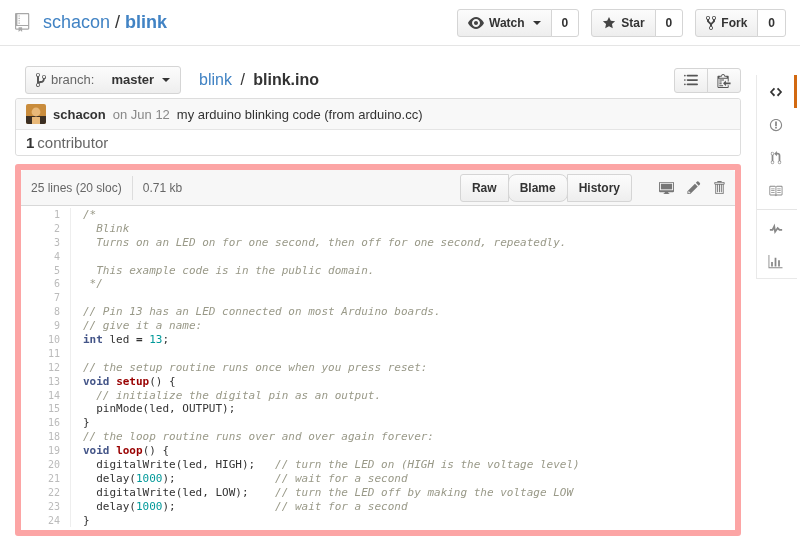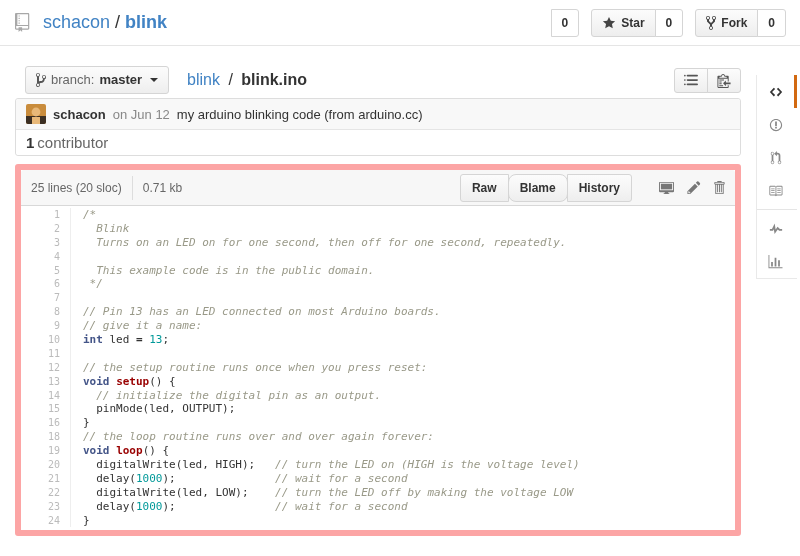--- a/index.html
+++ b/index.html
@@ -54,21 +54,21 @@
     border-right: 4px solid transparent;
     margin-left: 3px;
   }
 
   
   .main-col { width: 726px; margin-left: 15px; }
 
   .crumb-row { margin-top: 21px; display: flex; align-items: center; height: 26px; padding-left: 10px; }
   .branch-btn { font-weight: normal; font-size: 13px; padding: 4px 10px; }
   .branch-btn svg { fill: #555; }
-  .branch-label { color: #666; margin-right: 0; }
+  .branch-label { color: #666; margin-right: 12px; }
   .branch-name { font-weight: bold; color: #333; }
   .crumbs { margin-left: 18px; font-size: 16px; }
   .crumb-repo { color: #4183c4; }
   .crumb-sep { color: #333; margin: 0 4px; }
   .crumb-file { color: #333; font-weight: bold; }
   .crumb-actions { margin-left: auto; display: flex; }
   .mini-btn { padding: 4px 9px; border-radius: 0; }
   .mini-btn:first-child { border-radius: 3px 0 0 3px; }
   .mini-btn:last-child { border-radius: 0 3px 3px 0; margin-left: -1px; }
   .mini-btn svg { fill: #555; }
@@ -146,20 +146,29 @@
           <path d="M4 9H3V8h1v1zm0-3H3v1h1V6zm0-2H3v1h1V4zm0-2H3v1h1V2zm8-1v12c0 .55-.45 1-1 1H6v2l-1.5-1.5L3 16v-2H1c-.55 0-1-.45-1-1V1c0-.55.45-1 1-1h10c.55 0 1 .45 1 1zm-1 10H1v2h2v-1h3v1h5v-2zm0-10H2v9h9V1z"></path>
         </svg>
     </span>
     <a href="#" class="repo-owner">schacon</a>
     <span class="path-div">/</span>
     <a href="#" class="repo-name">blink</a>
   </div>
 
   <div class="header-actions">
     <span class="btn-group">
+      <button class="btn">
+        <span style="display:inline-flex">
+          <svg width="16" height="16" viewBox="0 0 16 16">
+              <path d="M8.06 2C3 2 0 8 0 8s3 6 8.06 6C13 14 16 8 16 8s-3-6-7.94-6zM8 12c-2.2 0-4-1.78-4-4 0-2.2 1.8-4 4-4 2.22 0 4 1.8 4 4 0 2.22-1.78 4-4 4zm2-4c0 1.11-.89 2-2 2-1.11 0-2-.89-2-2 0-1.11.89-2 2-2 1.11 0 2 .89 2 2z"></path>
+            </svg>
+        </span>
+        <span>Watch</span>
+        <span class="caret"></span>
+      </button>
       <a href="#" class="social-count">0</a>
     </span>
 
     <span class="btn-group">
       <button class="btn">
         <span style="display:inline-flex">
           <svg width="14" height="14" viewBox="0 0 14 16">
               <path d="M14 6l-4.9-.64L7 1 4.9 5.36 0 6l3.6 3.26L2.67 14 7 11.67 11.33 14l-.93-4.74L14 6z"></path>
             </svg>
         </span>

